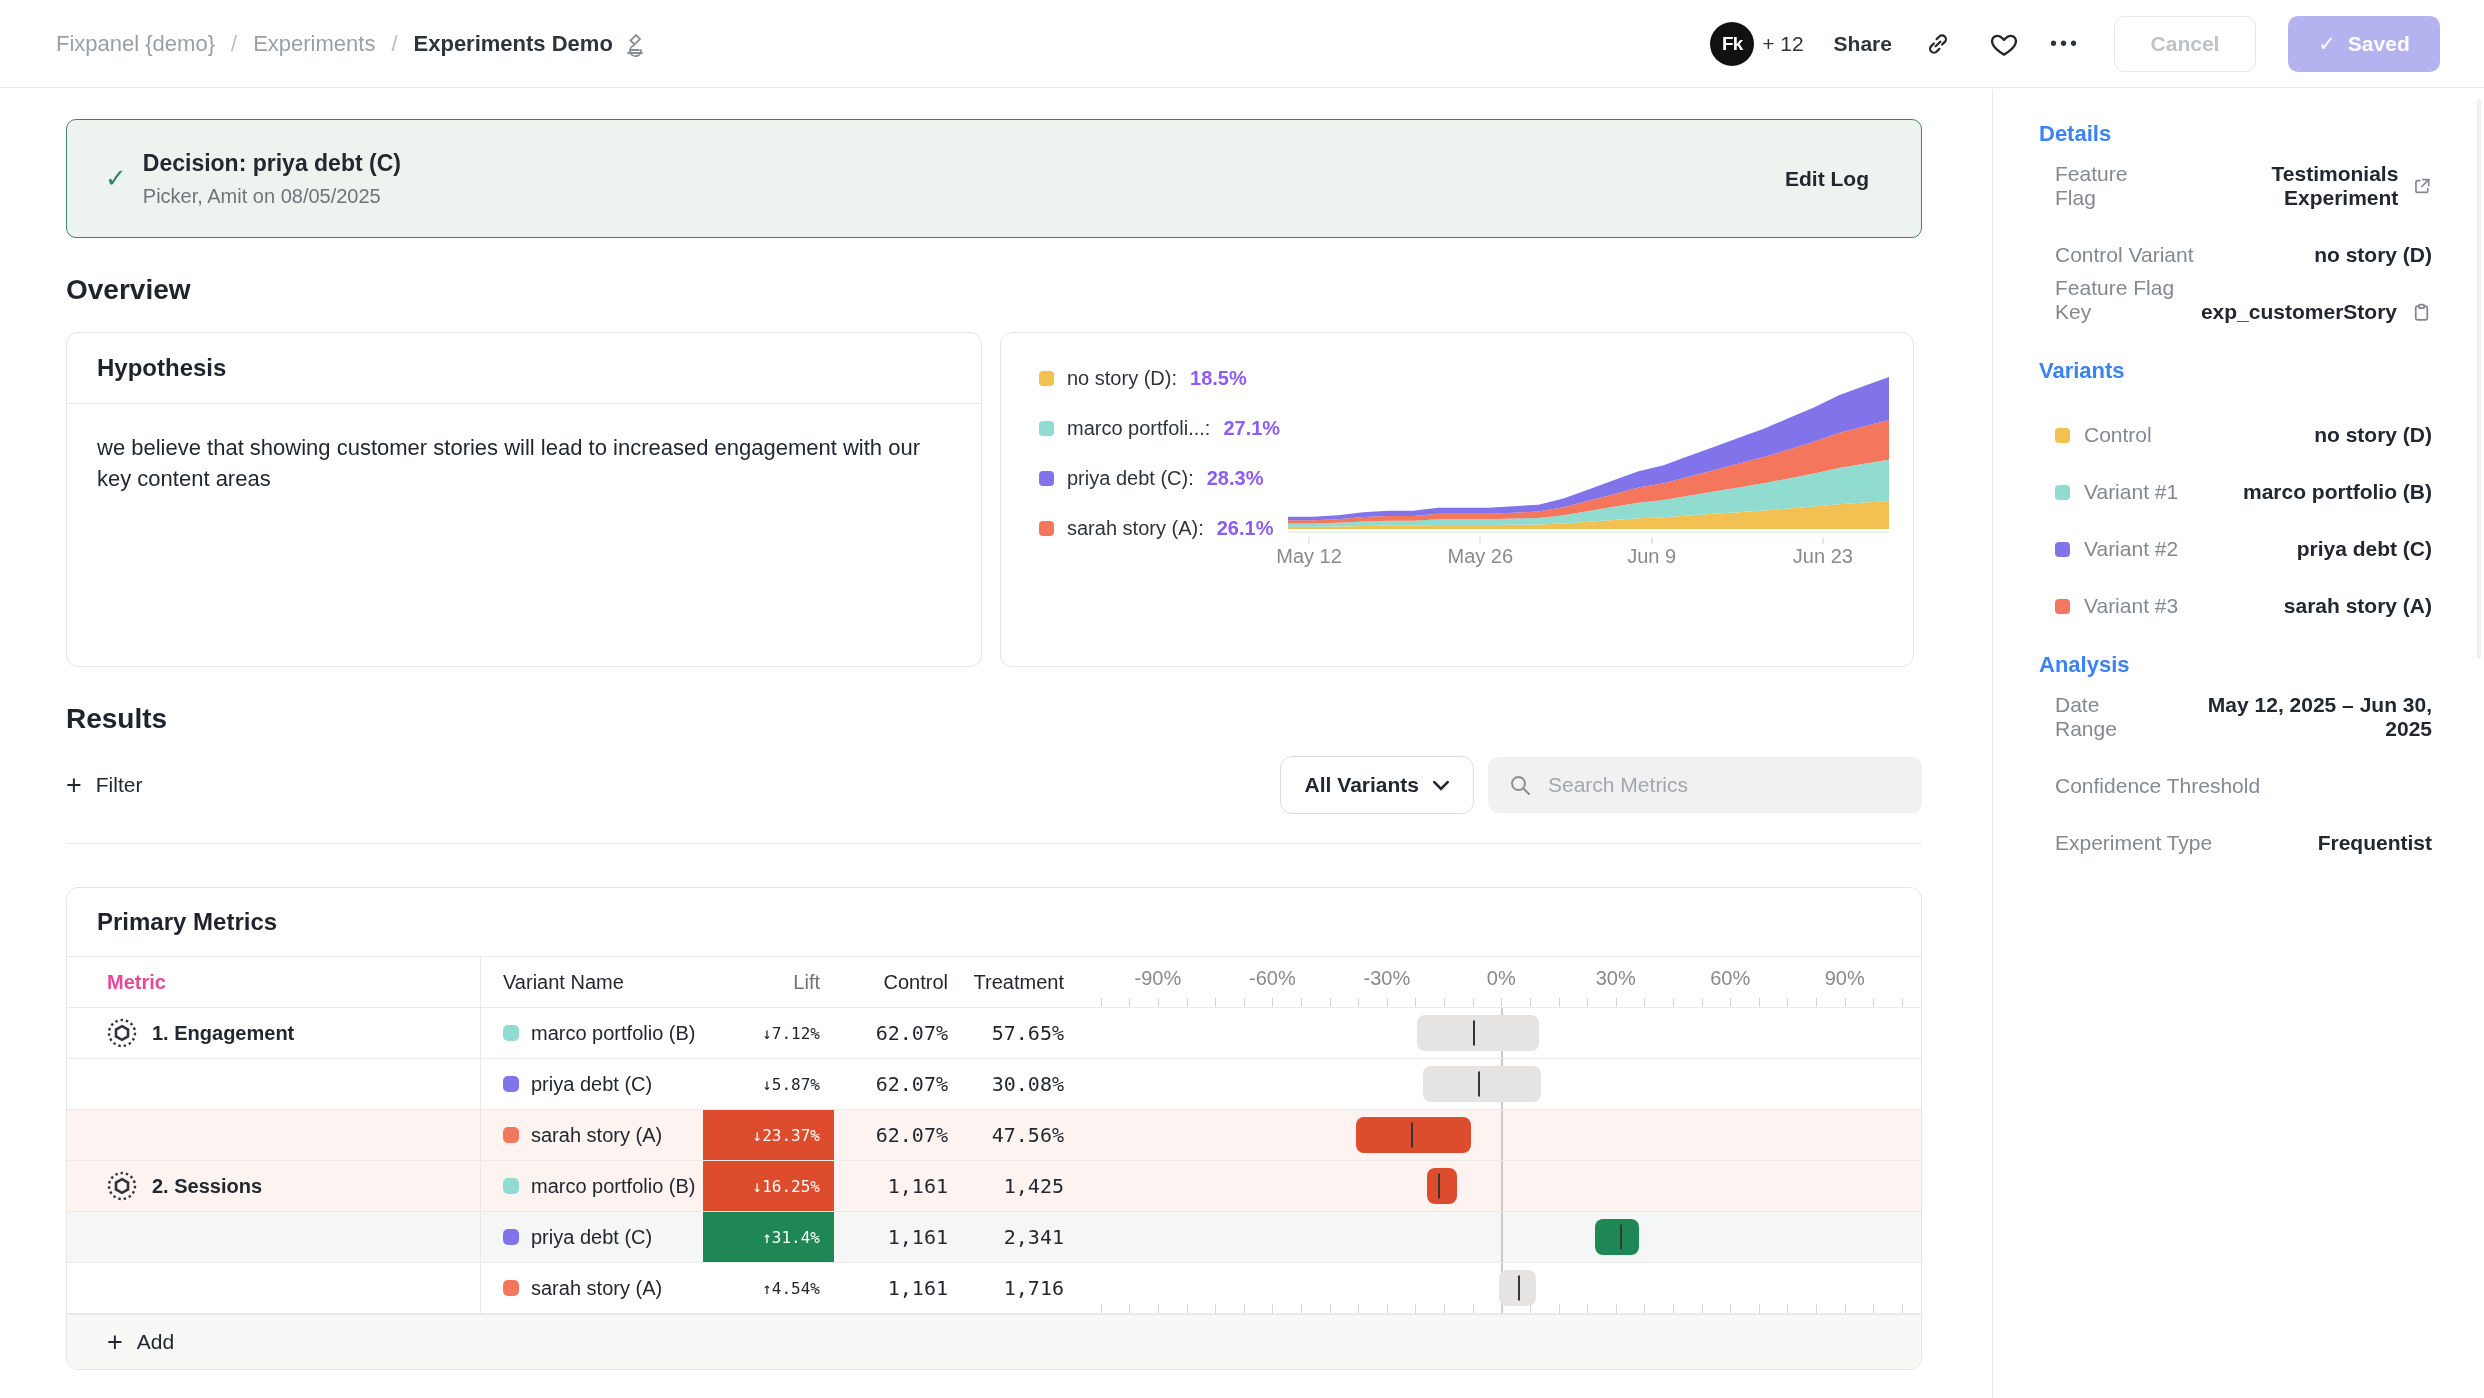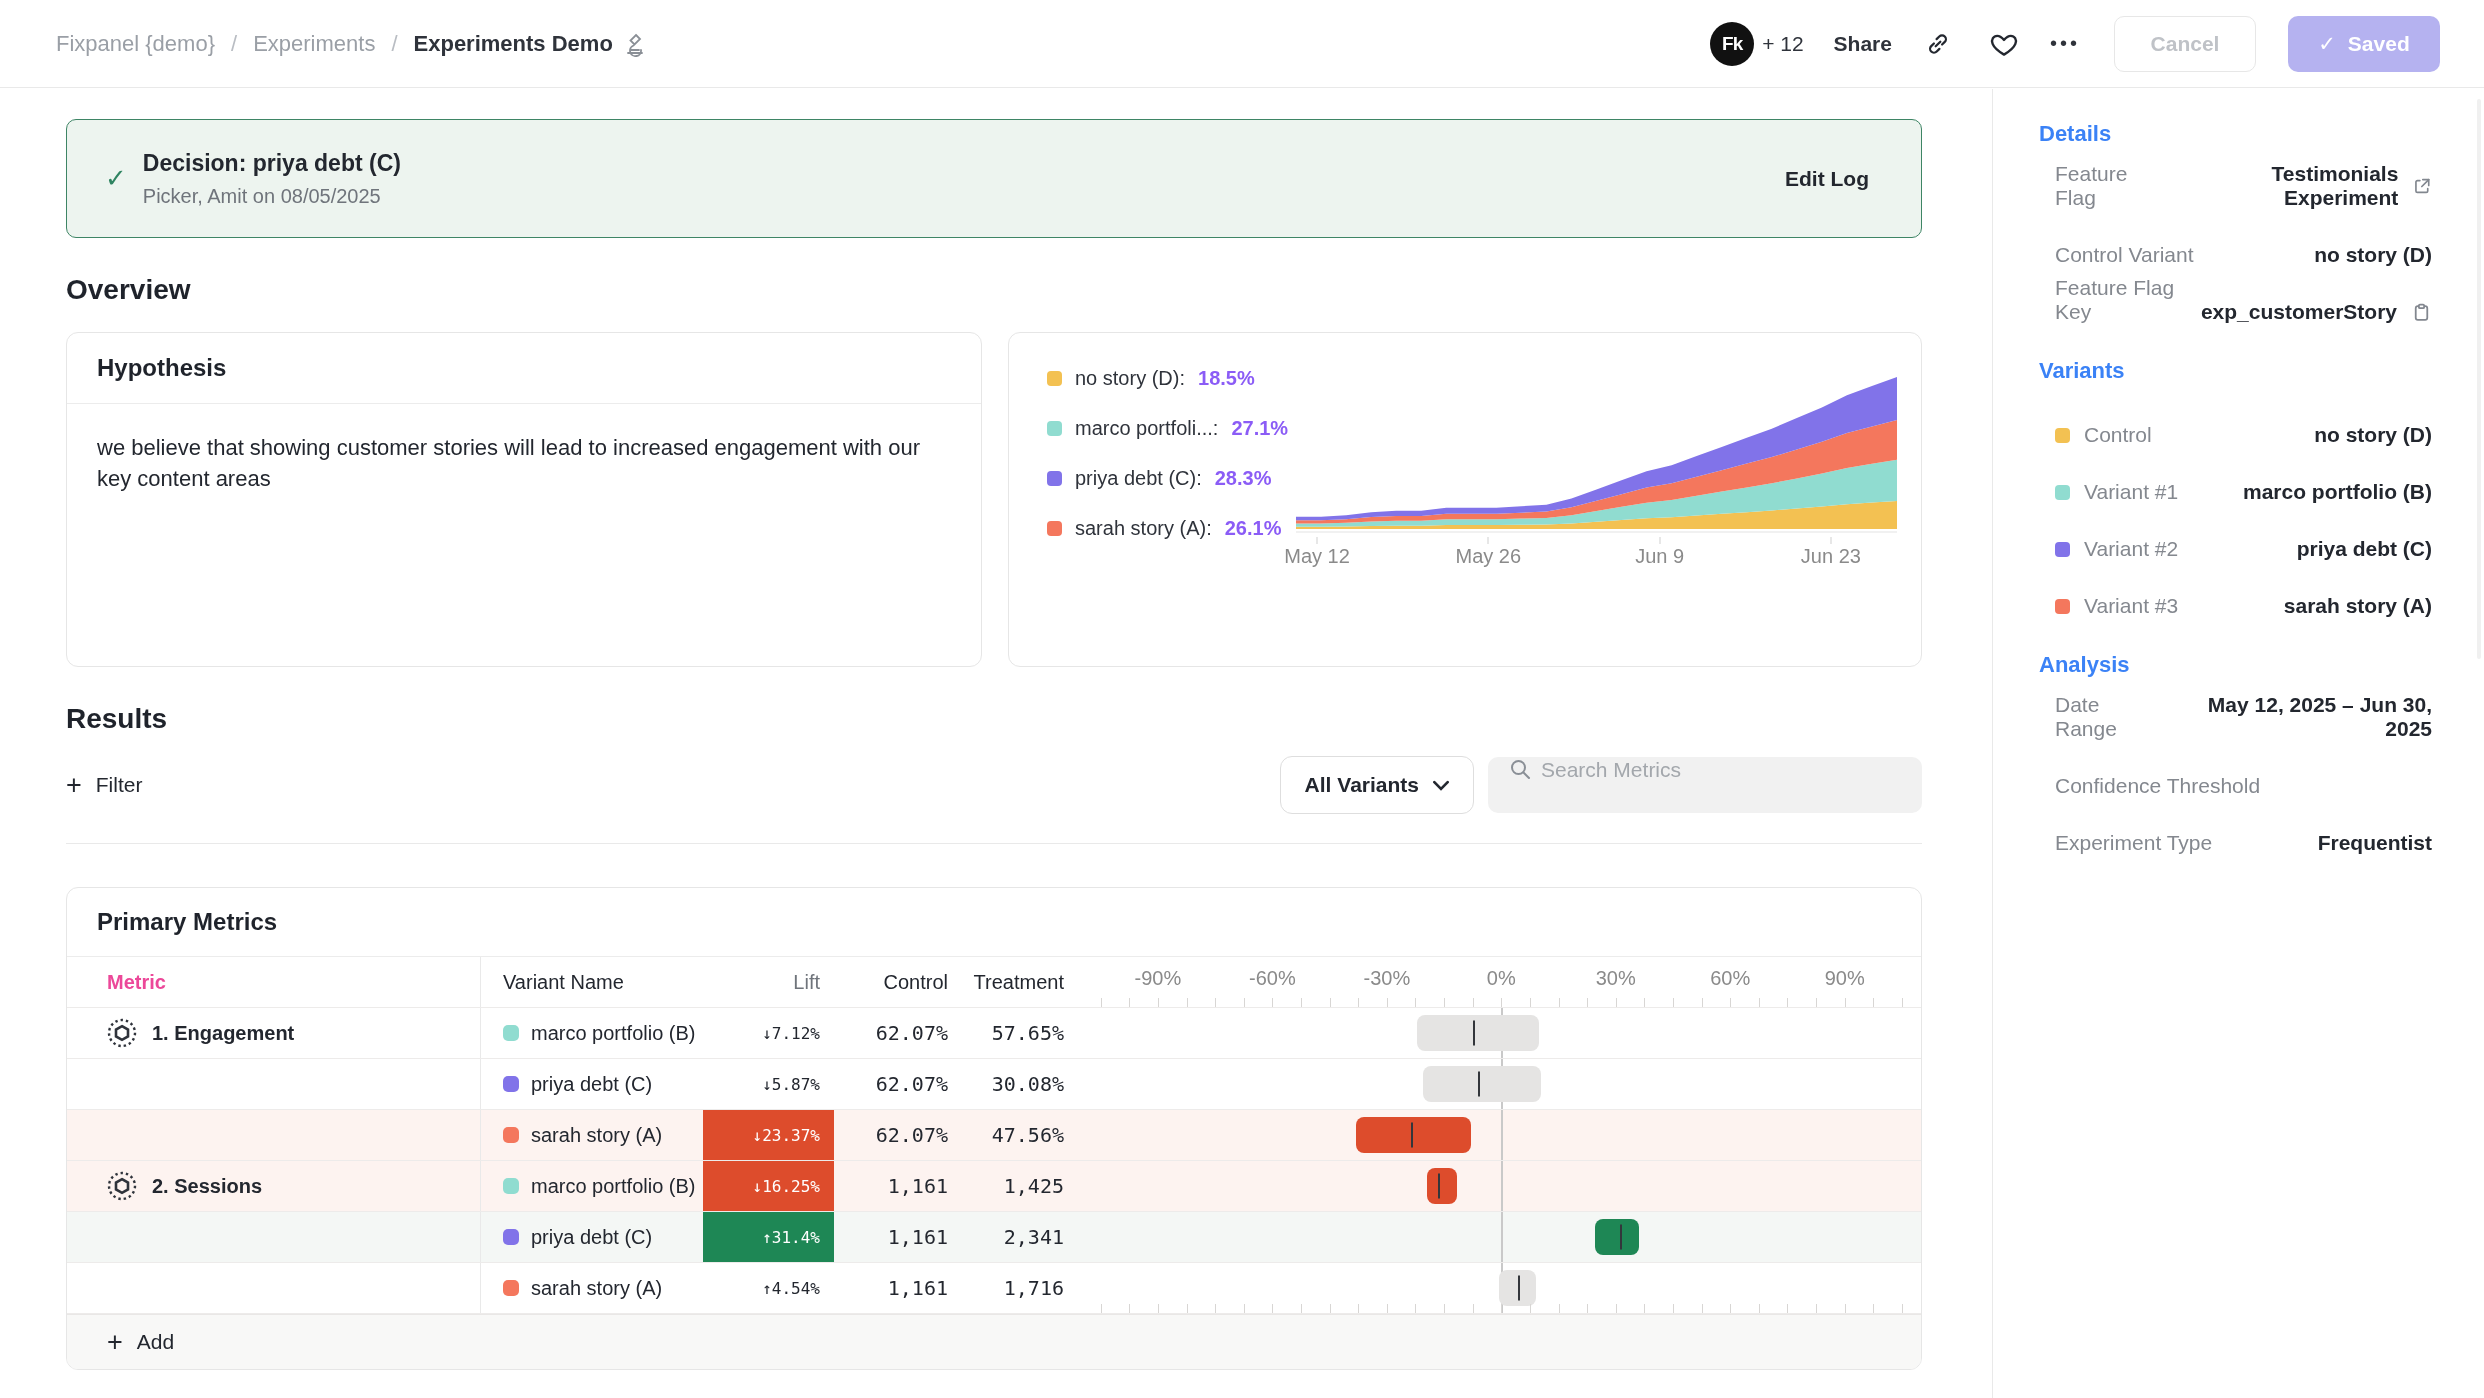--- a/index.html
+++ b/index.html
@@ -34,21 +34,21 @@
 
   
   .banner{height:119px;border:1.5px solid #3E8565;background:#EDF4EF;border-radius:10px;
           display:flex;align-items:center;justify-content:space-between;padding:0 52px 0 38px;box-sizing:border-box}
   .banner .check{color:#2F8461;font-size:26px;font-weight:700;margin-right:16px}
   .banner .btitle{font-size:23px;font-weight:700;color:#23272F}
   .banner .bsub{font-size:20px;color:#6F747B;margin-top:8px}
   .banner .editlog{font-size:21px;font-weight:700;color:#23272F}
 
   h2.sect{font-size:28px;font-weight:700;margin:36px 0 0 0;color:#1F232B}
-  .cards{display:flex;gap:26px;margin-top:26px}
+  .cards{display:flex;gap:18px;margin-top:26px}
   .card{border:1px solid #E6E6E6;border-radius:12px;background:#fff;box-sizing:border-box}
   .card .chead{height:70px;display:flex;align-items:center;padding:0 30px;border-bottom:1px solid #ECECEC;
                font-size:24px;font-weight:700;color:#1F232B}
   .hypo{width:916px;height:335px}
   .hypo .cbody{padding:28px 30px;font-size:22px;line-height:31px;color:#23272F}
   .health{width:914px;height:335px;position:relative}
   .health .cbody{position:relative;height:264px}
   .legend{position:absolute;left:38px;top:34px;display:flex;flex-direction:column;gap:27px}
   .litem{display:flex;align-items:center;gap:13px;font-size:20px;color:#2F333B}
   .lchip{width:15px;height:15px;border-radius:4px}
@@ -58,22 +58,22 @@
   .hxlabels span{position:absolute;transform:translateX(-50%)}
   .hxtick{position:absolute;top:-8px;width:1px;height:7px;background:#CFCFCF}
 
   
   .resrow{display:flex;align-items:center;justify-content:space-between;margin-top:22px;height:56px}
   .filter{display:flex;align-items:center;gap:14px;font-size:21px;color:#23272F}
   .plus{font-size:27px;font-weight:400;color:#23272F;line-height:1}
   .rctrl{display:flex;align-items:center;gap:14px}
   .dropdown{height:56px;border:1px solid #DEDEDE;border-radius:12px;background:#fff;display:flex;
             align-items:center;gap:14px;padding:0 24px;font-size:21px;font-weight:700;color:#23272F}
-  .search{height:56px;width:434px;background:#F1F1F1;border-radius:10px;display:flex;align-items:flex-start;
-          gap:7px;padding:0 20px;box-sizing:border-box}
+  .search{height:56px;width:434px;background:#F1F1F1;border-radius:10px;display:flex;align-items:center;
+          gap:14px;padding:0 20px;box-sizing:border-box}
   .search input{border:none;outline:none;background:transparent;font-size:21px;color:#23272F;width:340px;
                 font-family:"Liberation Sans","DejaVu Sans",sans-serif}
   .search input::placeholder{color:#A3A7AC}
   .resdivider{height:1px;background:#E9E9E9;margin-top:30px}
 
   
   .pmcard{margin-top:43px;border:1px solid #E6E6E6;border-radius:12px;overflow:hidden}
   .pmhead{height:68px;display:flex;align-items:center;padding:0 30px;border-bottom:1px solid #ECECEC;
           font-size:24px;font-weight:700;color:#1F232B}
   .tr{display:grid;grid-template-columns:414px 222px 131px 124px 116px 1fr;height:51px;

